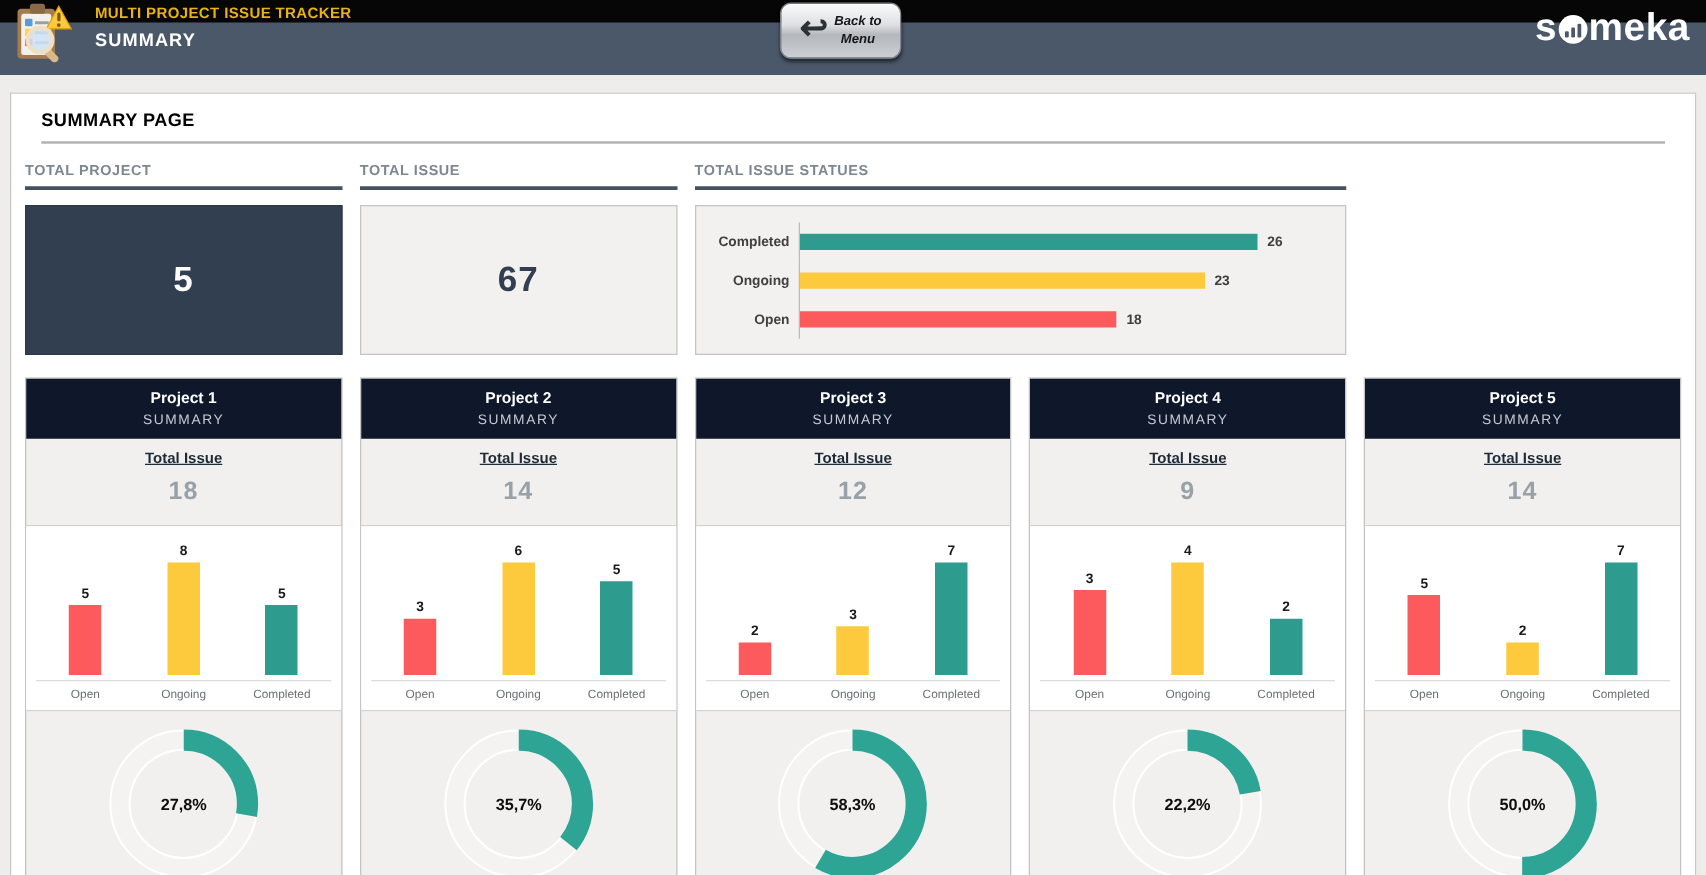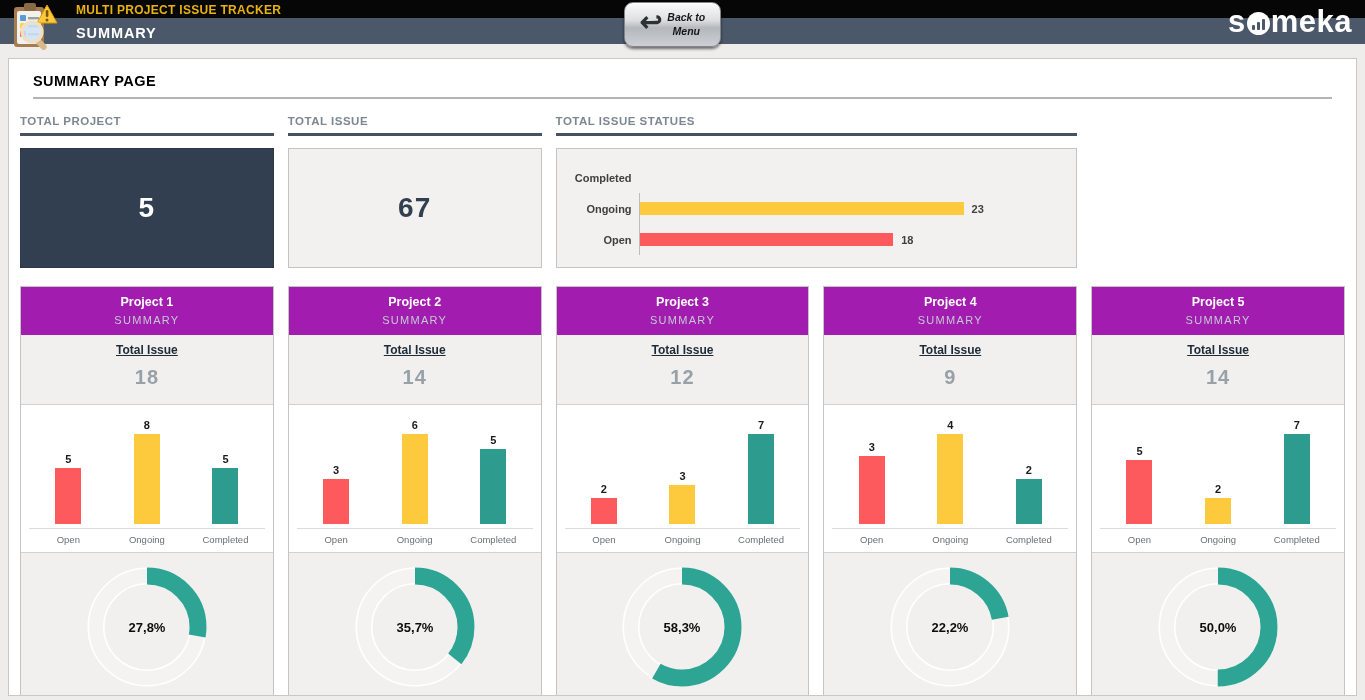--- a/index.html
+++ b/index.html
@@ -1,20 +1,20 @@
 <!DOCTYPE html>
 <html><head>
 <meta charset="utf-8">
 <style>
   * { margin:0; padding:0; box-sizing:border-box; }
   html,body { width:1365px; height:700px; overflow:hidden; }
   body { background:#efedeb; font-family:"Liberation Sans", sans-serif; }
 
   
-  .header { position:relative; height:44px; background:#4a586a; }
+  .header { position:relative; height:60px; background:#4a586a; }
   .header-black { position:absolute; left:0; top:0; right:0; height:18px; background:#060606; }
   .app-icon { position:absolute; left:9px; top:2px; z-index:6; }
   .title-app { position:absolute; left:76px; top:3px; z-index:3; font-size:12px; font-weight:700; color:#e9b211; letter-spacing:.3px; }
   .title-page { position:absolute; left:76px; top:25px; z-index:3; font-size:14.5px; font-weight:700; color:#ffffff; letter-spacing:.9px; }
   .back-btn { position:absolute; left:624px; top:2px; width:97px; height:45px; z-index:7;
     border-radius:9px; border:1px solid #82868c;
     background:linear-gradient(180deg,#fbfbfb 0%,#dddfe2 40%,#b4b8bd 58%,#ccd0d4 100%);
     box-shadow:0 2px 3px rgba(0,0,0,.55), inset 0 1px 0 #ffffff;
     display:flex; align-items:center; justify-content:center; gap:5px; cursor:pointer; }
   .back-arrow { font-size:27px; font-weight:700; color:#2c3136; line-height:1; transform:translateY(-2px); }
@@ -50,21 +50,21 @@
   .hbars { flex:1; height:100%; border-left:1px solid #bdbcba; display:flex; align-items:center; }
   .hbar { height:13px; }
   .hval { margin-left:8px; font-size:11px; font-weight:700; color:#404040; }
 
   
   .donut-label { font-size:13px; font-weight:700; fill:#0d0d0d; text-anchor:middle; }
 
   
   .projects-row { display:grid; grid-template-columns:repeat(5,1fr); gap:14px; margin-top:18px; }
   .card { border:1px solid #c5c4c2; background:#f1f0ee; height:420px; display:flex; flex-direction:column; }
-  .card-head { background:#a21caf; text-align:center; padding:8px 0 9px; }
+  .card-head { background:#0f172a; text-align:center; padding:8px 0 9px; }
   .card-name { color:#ffffff; font-size:12.5px; font-weight:700; margin-bottom:5px; }
   .card-sub { color:#c3cad2; font-size:11px; letter-spacing:1.3px; }
   .card-total { text-align:center; padding-top:8px; height:70px; border-bottom:1px solid #d2d1cf; }
   .total-label { font-size:12px; font-weight:700; color:#1d2a38; text-decoration:underline; }
   .total-value { font-size:20px; font-weight:700; color:#98a0a8; margin-top:9px; letter-spacing:1px; }
   .card-chart { background:#ffffff; border-bottom:1px solid #d2d1cf; height:148px; padding-top:10px; }
   .vbars { display:flex; align-items:flex-end; height:109px; padding:0 8px; }
   .vcol { flex:1; display:flex; flex-direction:column; align-items:center; justify-content:flex-end; }
   .vval { font-size:11px; font-weight:700; color:#1a1a1a; margin-bottom:3px; }
   .vbar { width:26px; }
@@ -140,20 +140,24 @@
       </div>
     </div>
 
     <div class="kpi wide">
       <div class="kpi-label">TOTAL ISSUE STATUES</div>
       <div class="kpi-rule"></div>
       <div class="kpi-box">
         <div class="hchart" id="status-chart">
             <div class="hrow">
               <div class="hlabel">Completed</div>
+              <div class="hbars">
+                <div class="hbar" style="background: rgb(45, 156, 143); width: 86.6667%;"></div>
+                <div class="hval">26</div>
+              </div>
             </div>
             <div class="hrow">
               <div class="hlabel">Ongoing</div>
               <div class="hbars">
                 <div class="hbar" style="background: rgb(252, 202, 60); width: 76.6667%;"></div>
                 <div class="hval">23</div>
               </div>
             </div>
             <div class="hrow">
               <div class="hlabel">Open</div>

